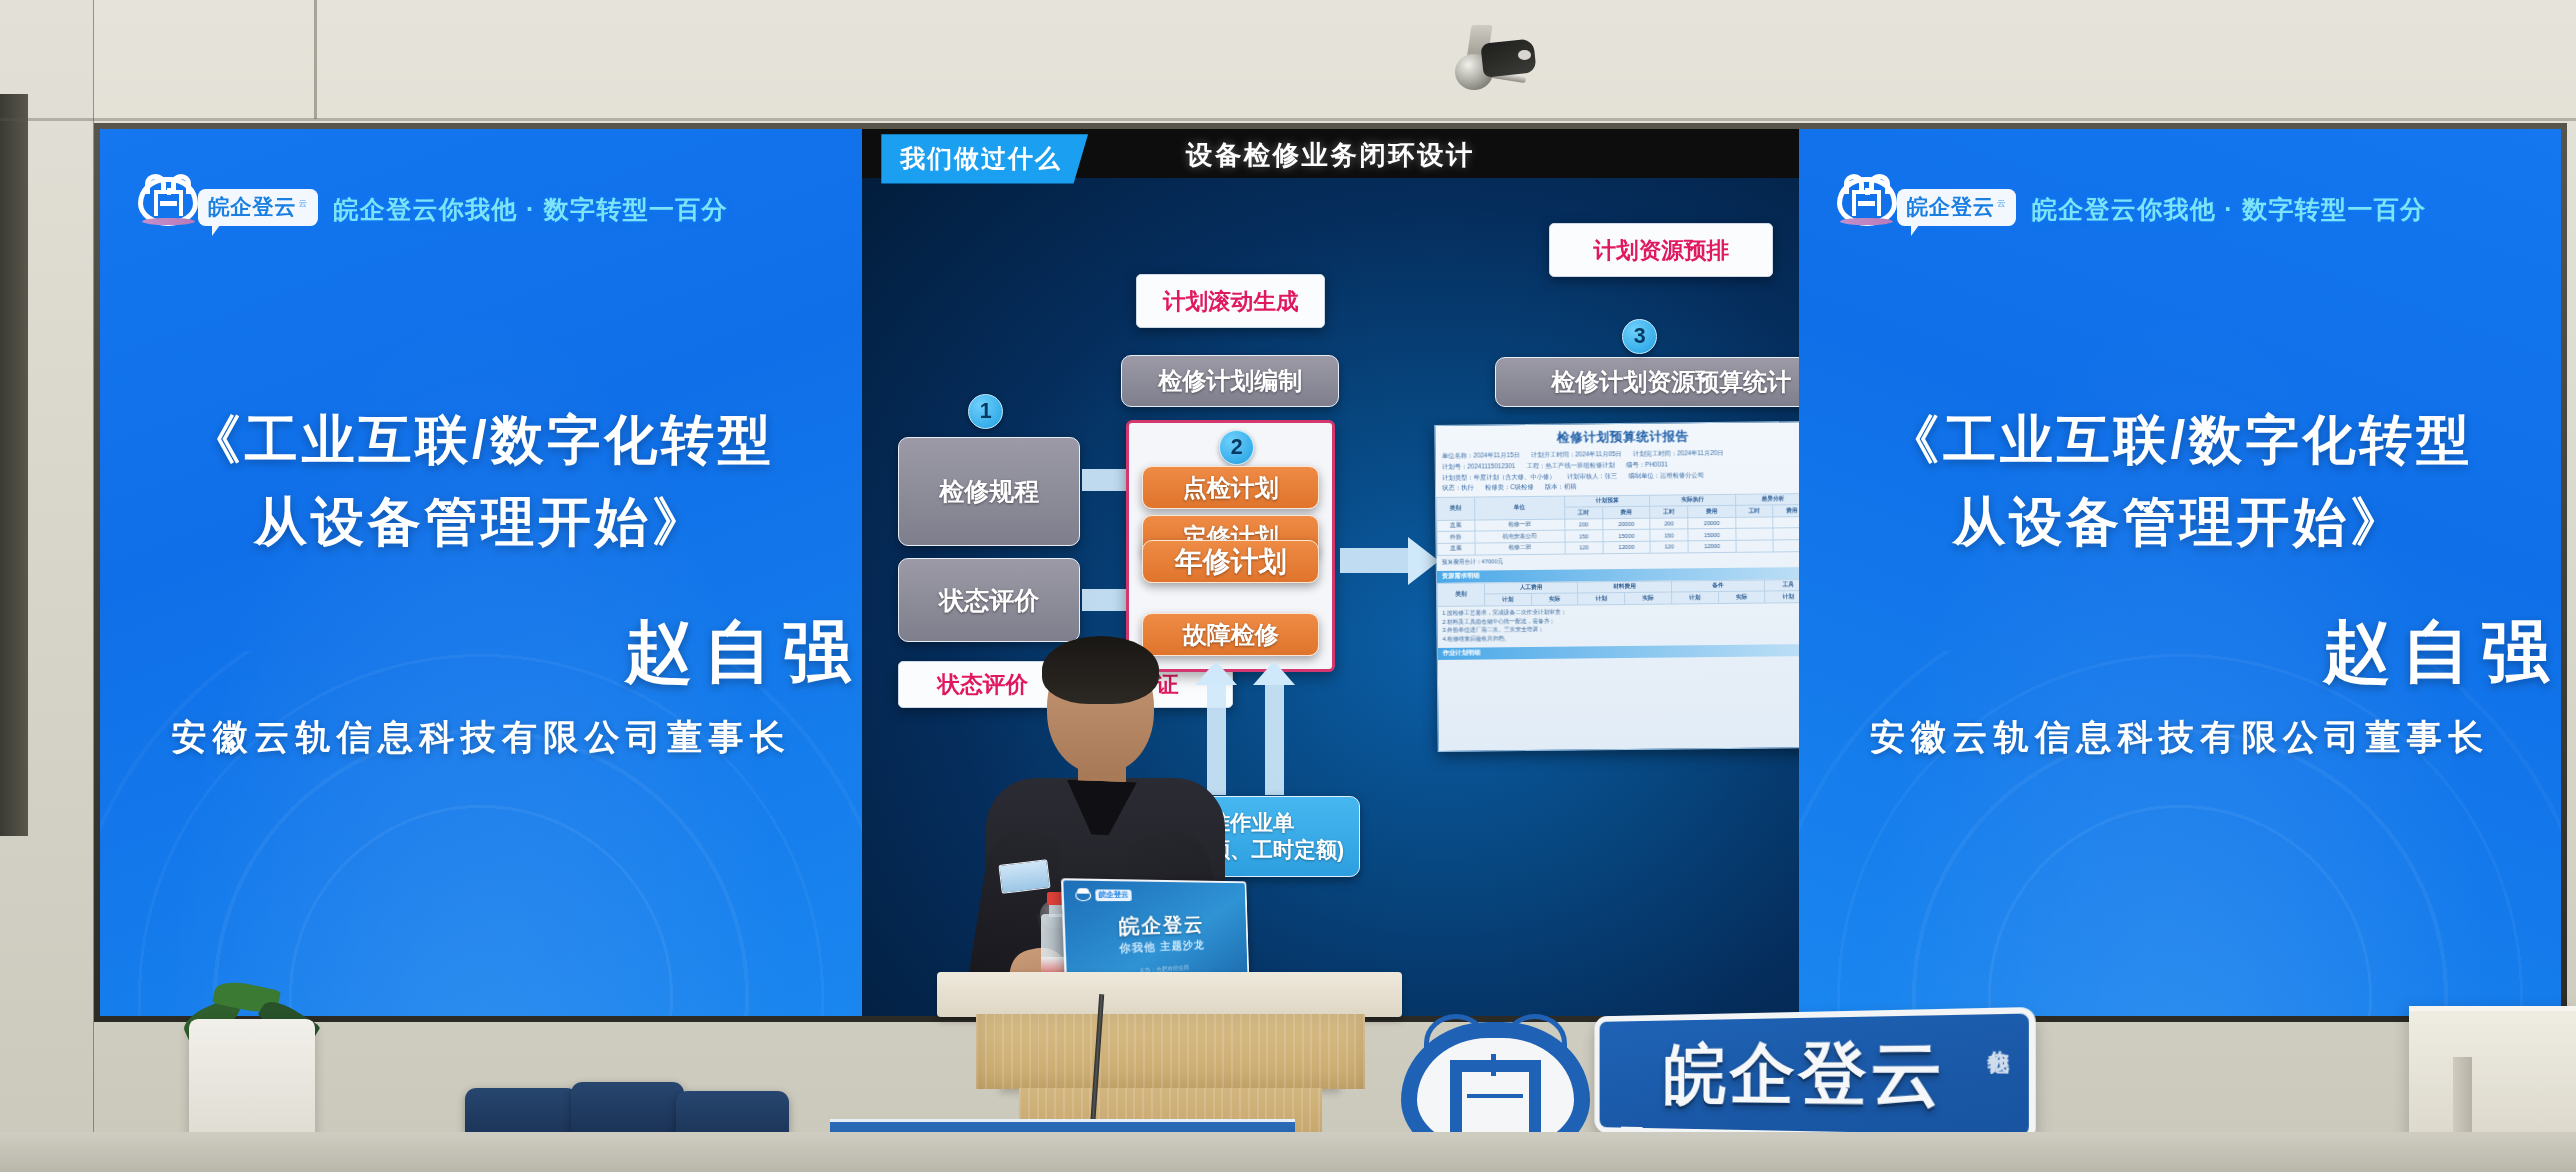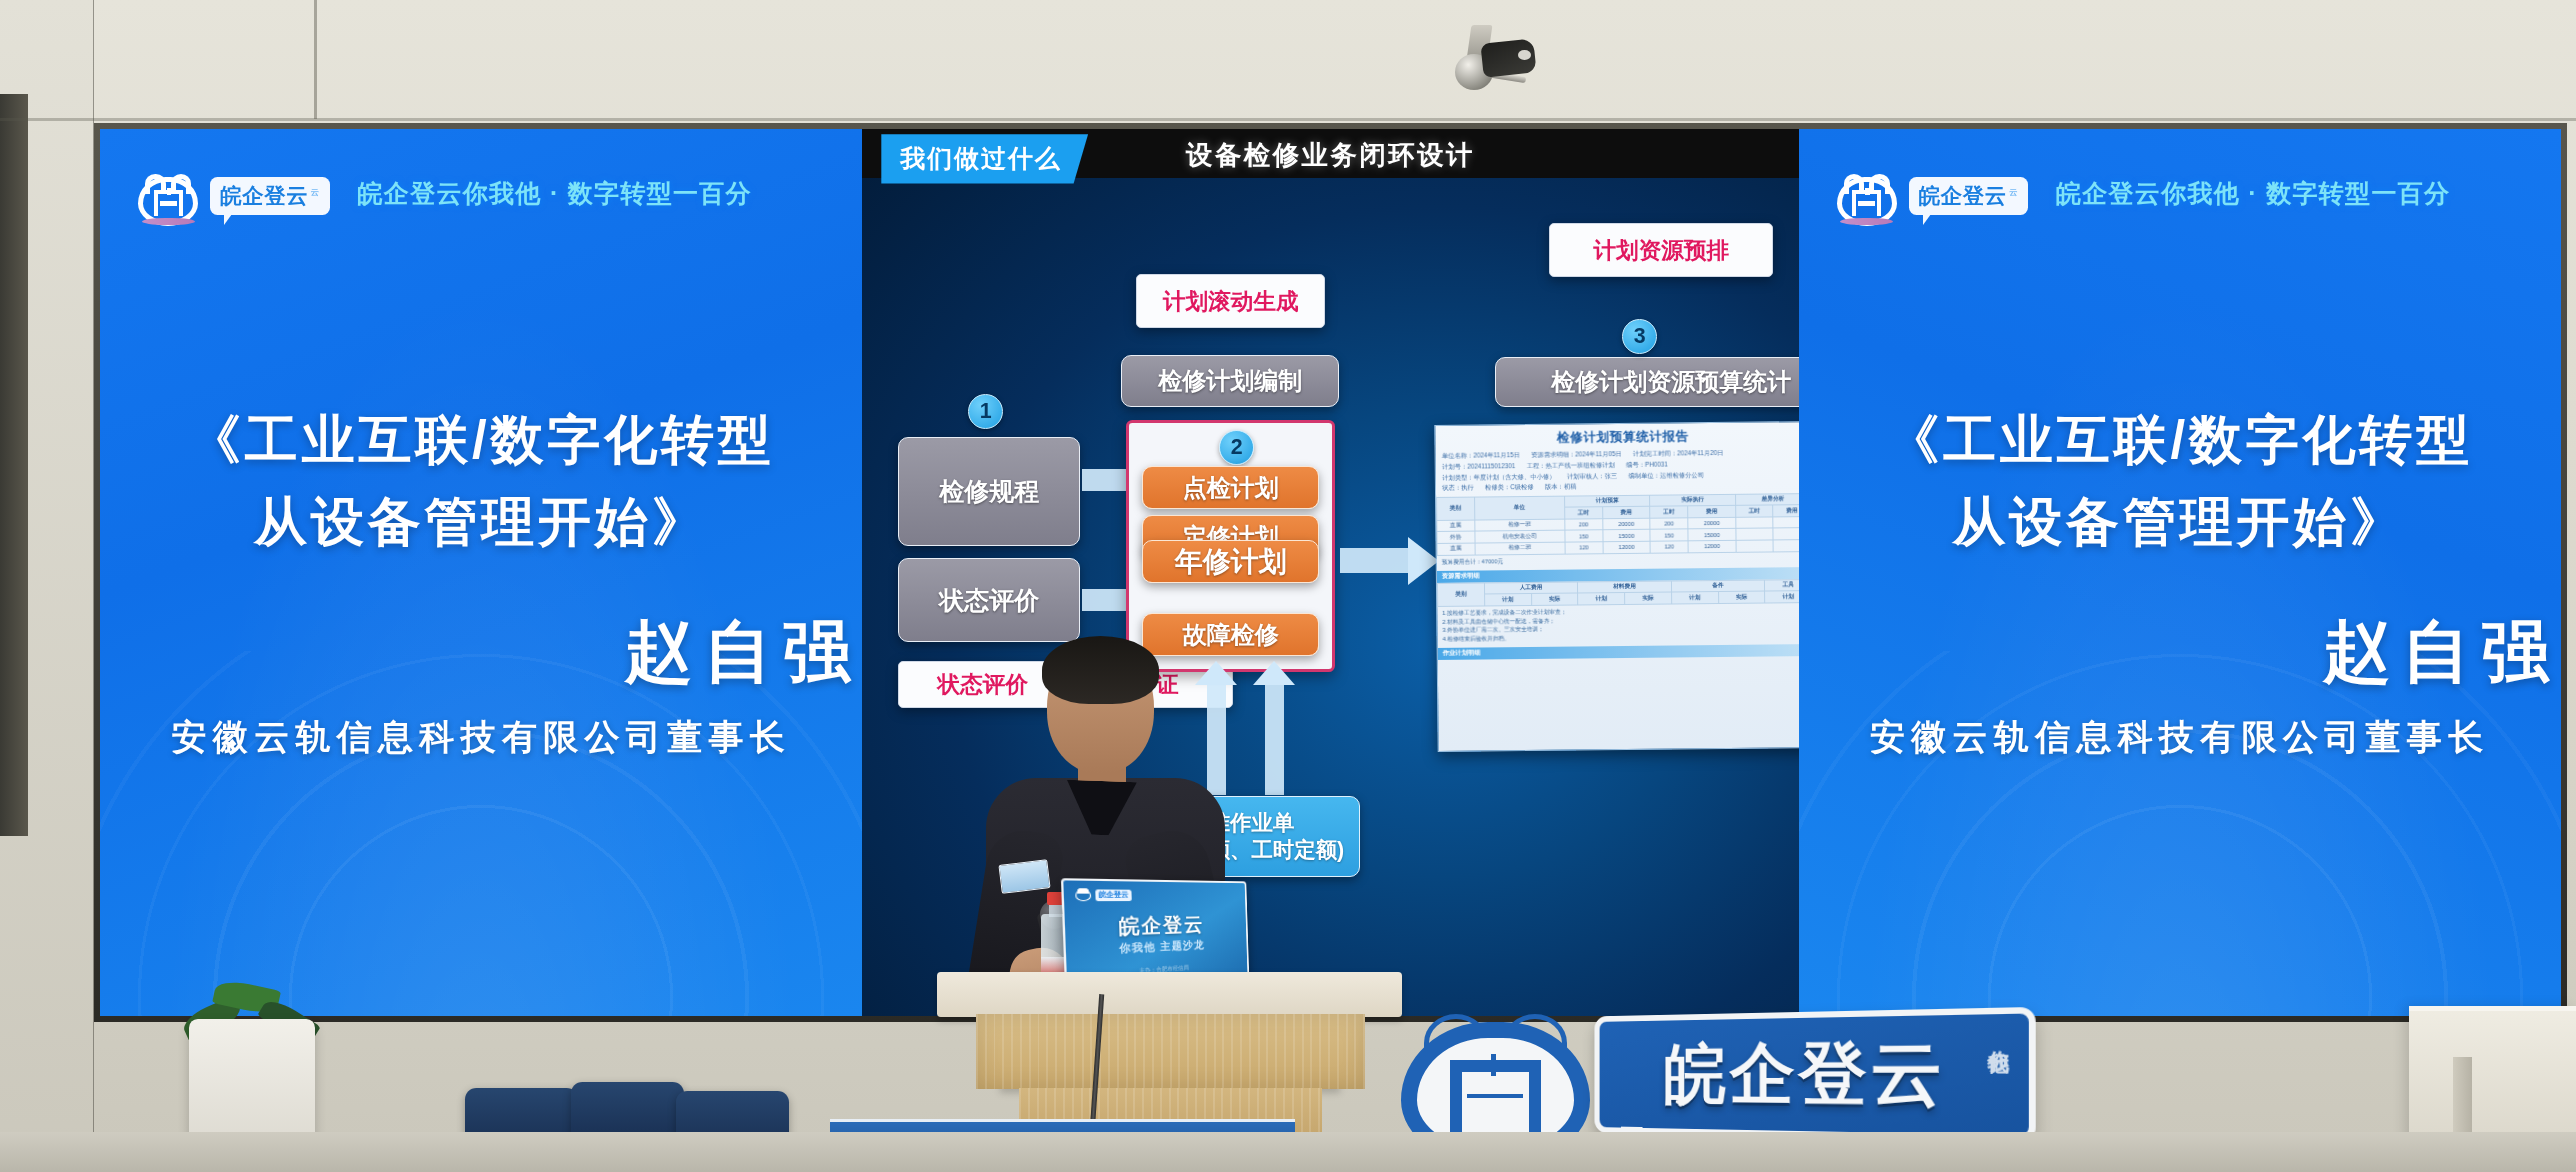--- a/index.html
+++ b/index.html
@@ -90,21 +90,21 @@
     background:
       radial-gradient(circle, transparent 0 189px, rgba(255,255,255,.055) 189px 192px, transparent 192px),
       radial-gradient(circle, transparent 0 264px, rgba(255,255,255,.05) 264px 268px, transparent 268px),
       radial-gradient(circle, transparent 0 340px, rgba(255,255,255,.045) 340px 343px, transparent 343px),
       radial-gradient(circle, transparent 0 415px, rgba(255,255,255,.04) 415px 419px, transparent 419px);
     pointer-events:none;
   }
 
   .brandbar{
     position:absolute; left:38px; top:48px;
-    display:flex; align-items:flex-start; gap:12px;
+    display:flex; align-items:flex-end; gap:0;
   }
   .brand-cloud{
     position:relative; width:60px; height:49px; flex:0 0 60px;
   }
   .brand-tagline{
     font-size:25px; font-weight:700; letter-spacing:1.3px;
     color:#7de3f8;
     text-shadow:0 0 6.3px rgba(0,140,255,.5);
     white-space:nowrap;
     padding-left:16px;
@@ -607,21 +607,21 @@
         <div class="callout" style="left:687px;top:94px;width:224px;height:54px;font-size:22.6px;">计划资源预排</div>
 
         <div class="node gray" style="left:585px;top:228px;width:352px;height:50px;font-size:24px;margin-left:48px;">检修计划资源预算统计</div>
         <div class="badge-num" style="left:760px;top:190px;">3</div>
 
         <div class="report" style="left:574px;top:294px;width:377px;height:327px;">
           <div class="report-title">检修计划预算统计报告</div>
           <div class="report-meta">
             <div class="mrow">
                 <span>单位名称：2024年11月15日</span>
-                <span>资源需求明细：2024年11月05日</span>
+                <span>计划开工时间：2024年11月05日</span>
                 <span>计划完工时间：2024年11月20日</span>
               </div>
             <div class="mrow">
                 <span>计划号：20241115012301</span>
                 <span>工程：热工产线一班组检修计划</span>
                 <span>编号：PH0031</span>
               </div>
             <div class="mrow">
                 <span>计划类型：年度计划（含大修、中小修）</span>
                 <span>计划审核人：张三</span>

